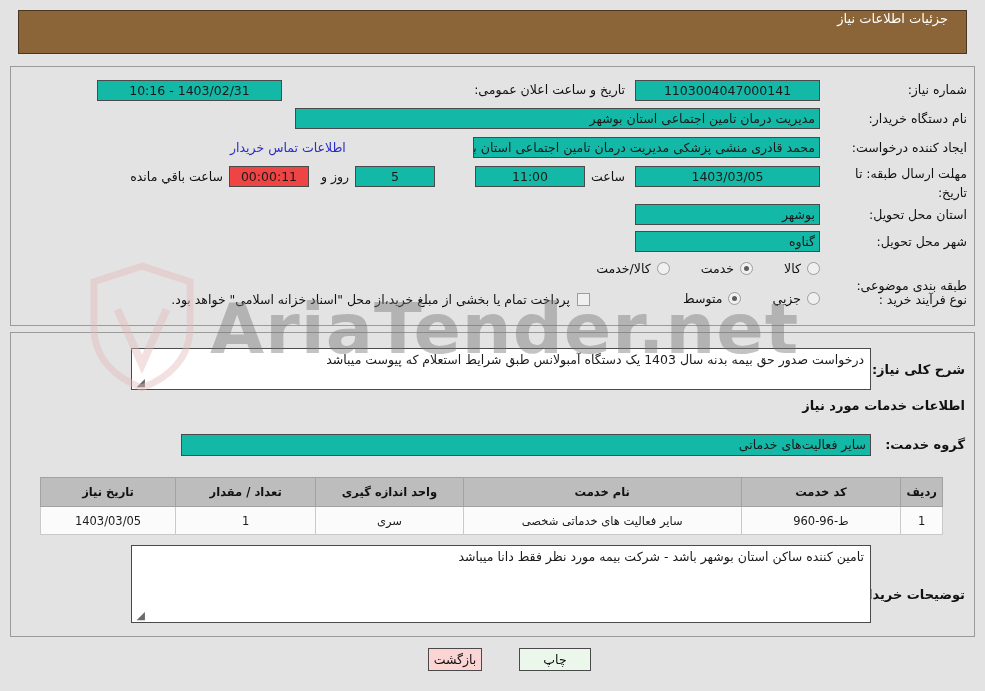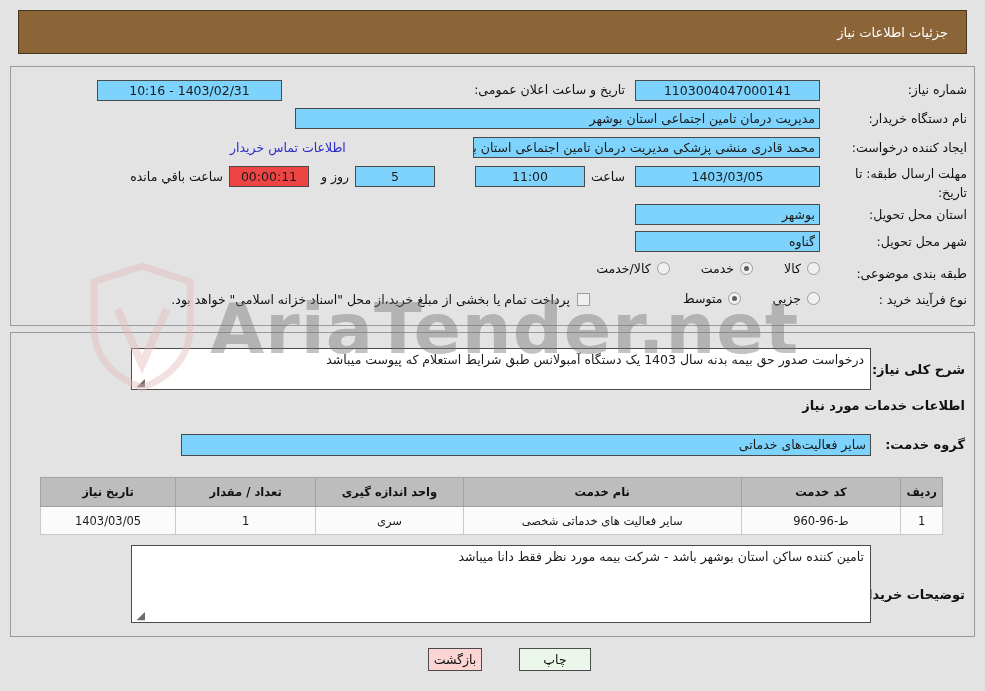--- a/index.html
+++ b/index.html
@@ -21,21 +21,21 @@
   .title-bar {
     position: absolute;
     left: 18px;
     top: 10px;
     width: 949px;
     height: 44px;
     background: #8b6438;
     border: 1px solid #4a3620;
     box-sizing: border-box;
     display: flex;
-    align-items: center;
+    align-items: flex-start;
     justify-content: flex-start;
     padding: 0 18px;
   }
   .title-bar .t {
     color: #ffffff;
     font-size: 13px;
     font-weight: normal;
   }
 
   
@@ -63,21 +63,21 @@
     white-space: nowrap;
   }
   .lbl-b {
     font-size: 13px;
     color: #111;
     font-weight: bold;
     white-space: nowrap;
   }
 
   .fld {
-    background: #7dd3fc;
+    background: #14b8a6;
     border: 1px solid #4a4a4a;
     box-sizing: border-box;
     height: 21px;
     line-height: 19px;
     font-size: 12.5px;
     color: #1a1a1a;
     padding: 0 4px;
     text-align: center;
     overflow: hidden;
     white-space: nowrap;
@@ -275,21 +275,21 @@
   <div class="row" style="right:18px; top:207px;">
     <span class="lbl">استان محل تحویل:</span>
   </div>
   <div class="fld rtl-txt" style="position:absolute; right:165px; top:204px; width:185px;">بوشهر</div>
 
   <div class="row" style="right:18px; top:234px;">
     <span class="lbl">شهر محل تحویل:</span>
   </div>
   <div class="fld rtl-txt" style="position:absolute; right:165px; top:231px; width:185px;">گناوه</div>
 
-  <div class="row" style="right:18px; top:266px;margin-left:16px;">
+  <div class="row" style="right:18px; top:278px;margin-left:16px;">
     <span class="lbl">طبقه بندی موضوعی:</span>
   </div>
   <div style="position:absolute; right:165px; top:260px;">
     <span class="opt">
       <span class="radio"></span>
       <span>کالا</span>
     </span>
     <span class="opt">
       <span class="radio on"></span>
       <span>خدمت</span>

